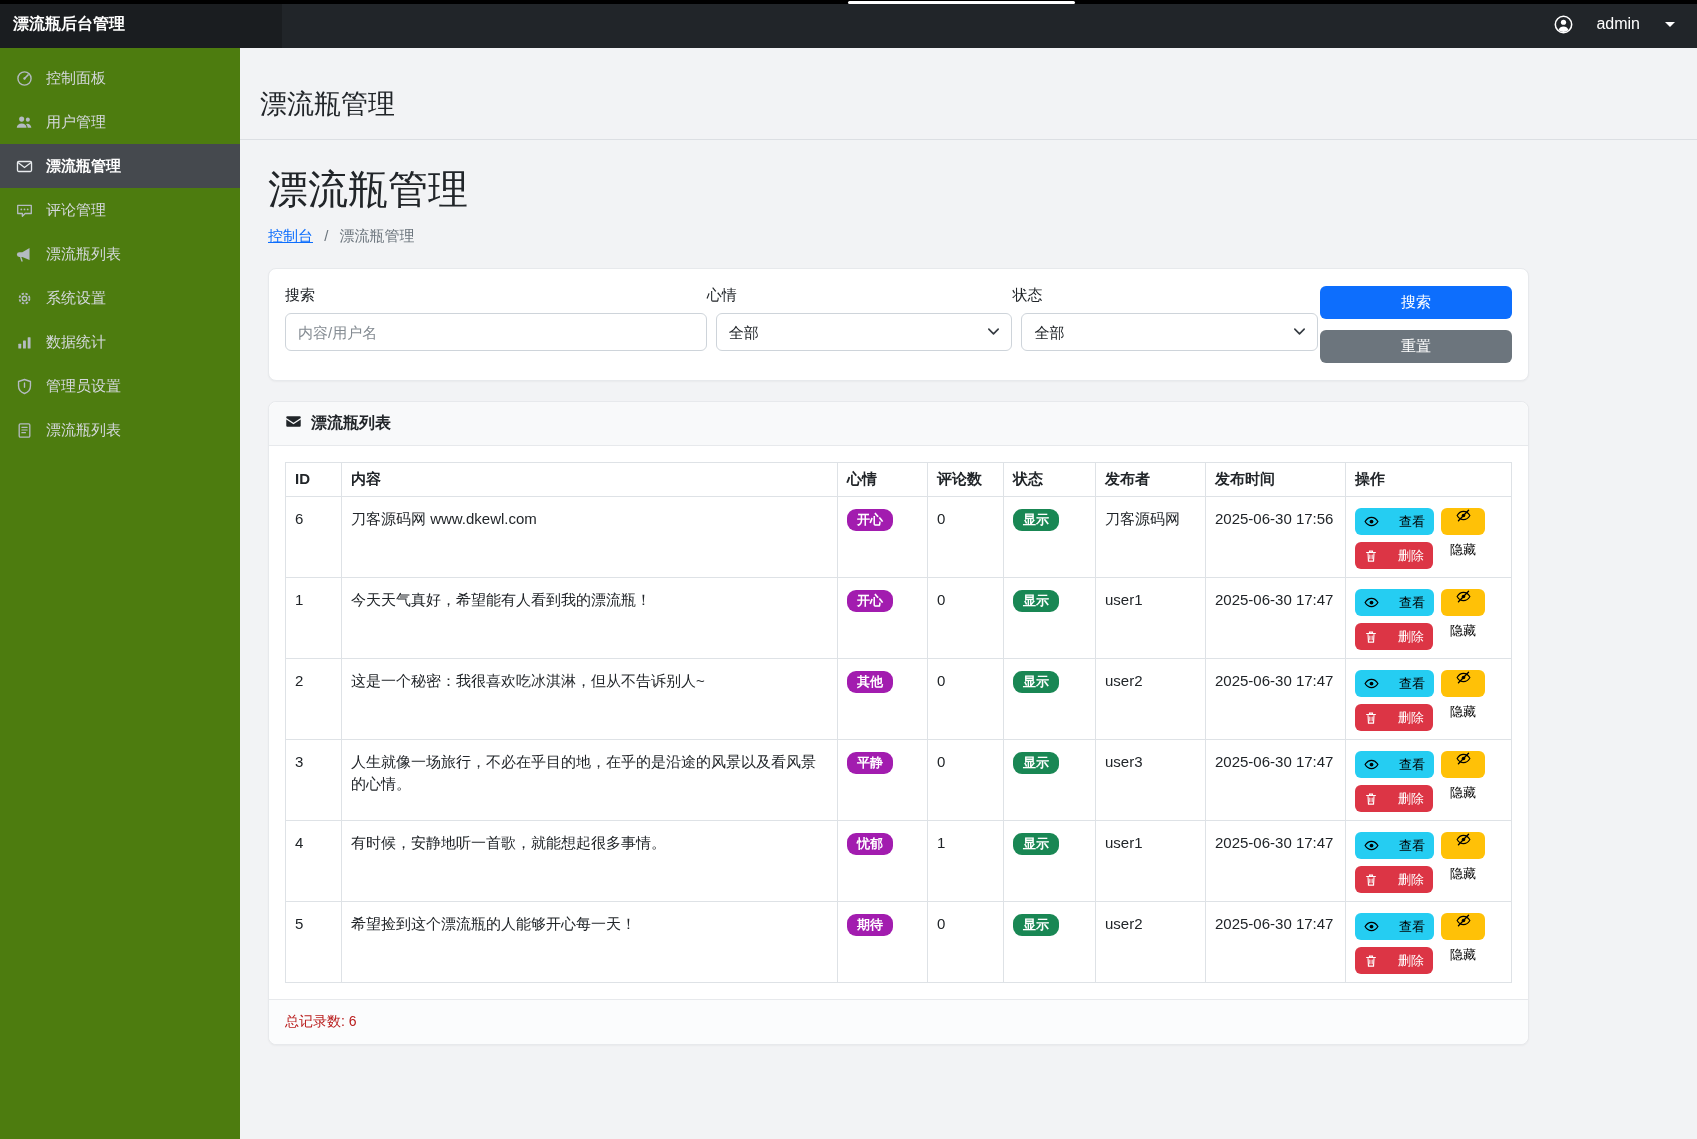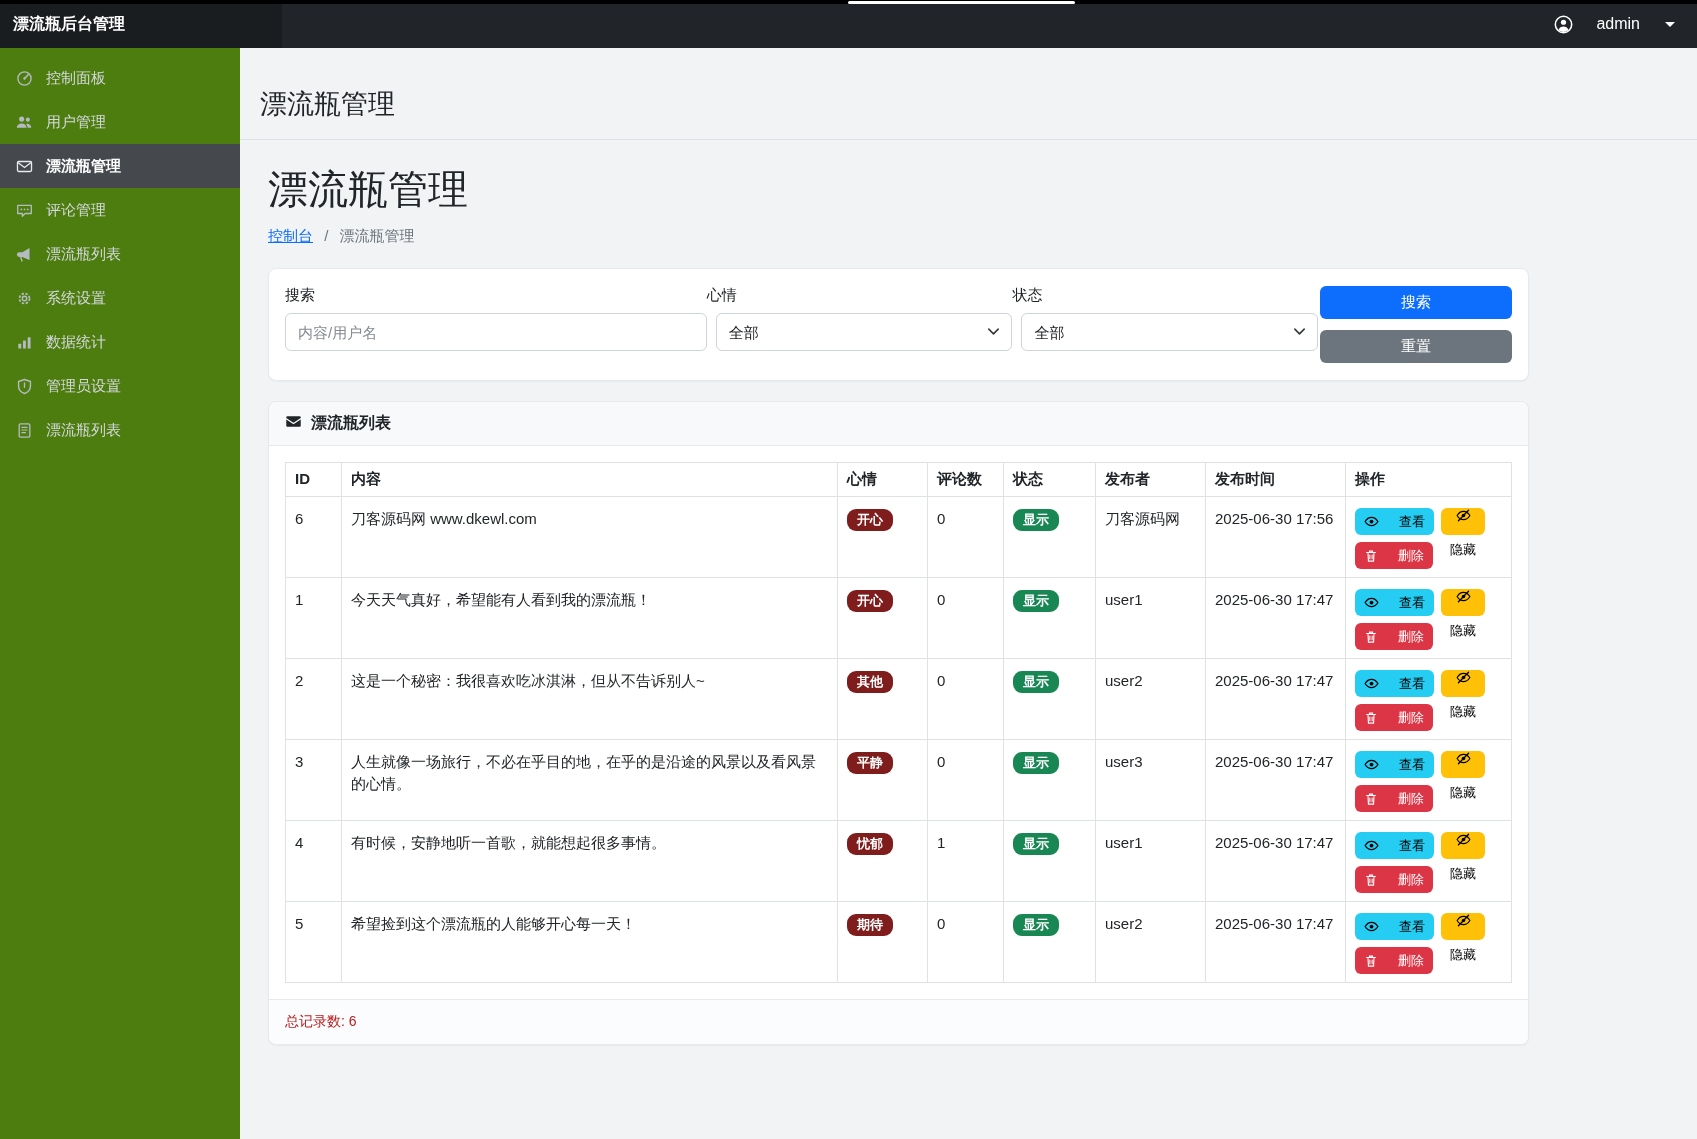--- a/index.html
+++ b/index.html
@@ -58,21 +58,21 @@
   .btn-secondary{background:#6c757d;color:#fff;}
   
   .card-header{background:#f8f9fa;border-bottom:1px solid #e7e9ec;border-radius:8px 8px 0 0;
     padding:11px 16px;display:flex;align-items:center;gap:9px;font-size:16px;font-weight:700;color:#212529;}
   .card-body{padding:16px;}
   table{border-collapse:collapse;width:100%;table-layout:fixed;font-size:15px;}
   th,td{border:1px solid #dee2e6;text-align:left;vertical-align:top;padding:8px 9px;color:#212529;word-wrap:break-word;}
   th{font-weight:700;padding:7px 9px;}
   td{padding-top:11px;height:73px;line-height:1.45;}
   .badge{display:inline-block;border-radius:9px;padding:4px 10px 5px;font-size:13px;font-weight:700;color:#fff;line-height:1;}
-  .badge-mood{background:#7f1d1d;text-align:right;}
+  .badge-mood{background:#a21caf;text-align:right;}
   .badge-status{background:#198754;}
   .actions .row1{display:flex;gap:7px;margin-bottom:7px;}
   .abtn{display:inline-flex;align-items:center;gap:20px;border:none;border-radius:6px;height:27px;
     padding:0 9px;font-size:13px;font-family:inherit;cursor:pointer;font-weight:500;line-height:1;}
   .abtn svg{flex:0 0 auto;}
   .abtn-view{background:#25cdf2;color:#000;}
   .abtn-hide{background:#ffc107;color:#000;flex-direction:column;}
   .abtn-del{background:#dc3545;color:#fff;}
   .card-footer{background:#fbfcfd;border-top:1px solid #e7e9ec;border-radius:0 0 8px 8px;
     padding:13px 16px;font-size:14px;color:#b91c1c;}

